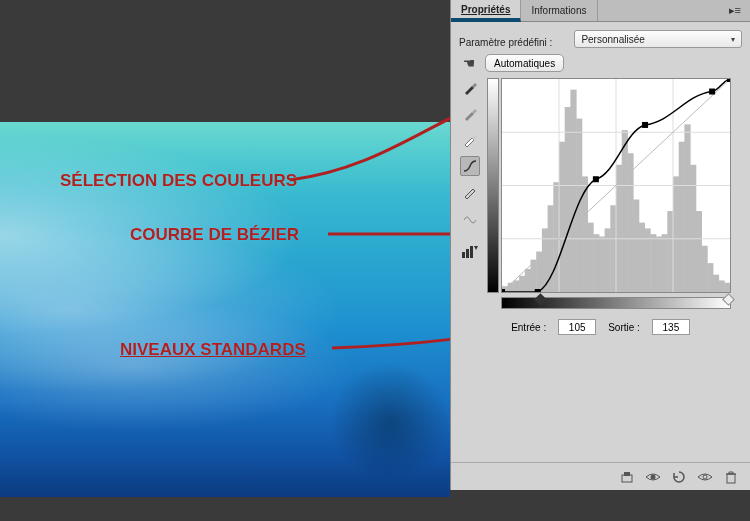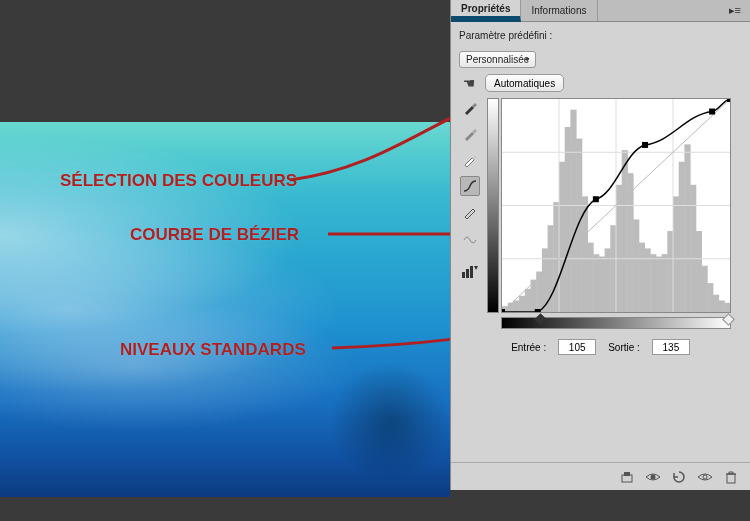--- a/index.html
+++ b/index.html
@@ -73,22 +73,23 @@
     display: flex;
     align-items: center;
     background: #bdbdbd;
     color: #222;
     border-right: 1px solid #999;
     cursor: default;
   }
   .panel-tab.active {
     background: #d3d3d3;
     font-weight: bold;
-    border-bottom: 6px solid #0c4a6e;
+    border-bottom: 4px solid #0c4a6e;
     margin-bottom: -1px;
+    text-decoration: underline;
   }
   .tab-menu {
     margin-left: auto;
     width: 30px;
     display: flex;
     align-items: center;
     justify-content: center;
     font-size: 11px;
     color: #333;
   }
@@ -116,25 +117,24 @@
   }
   .panel-body {
     padding: 8px 8px 4px 8px;
     display: flex;
     flex-direction: column;
     gap: 6px;
     background: #d3d3d3;
   }
   .preset-row {
     display: flex;
-    align-items: flex-start;
-    gap: 10px;
+    align-items: flex-end;
+    gap: 22px;
     font-size: 10px;
     color: #222;
-    flex-direction: column;
   }
   .select {
     flex: 1;
     height: 18px;
     border: 1px solid #999;
     border-radius: 3px;
     background: linear-gradient(#fdfdfd, #e8e8e8);
     display: flex;
     align-items: center;
     padding: 2px 6px;
@@ -272,21 +272,21 @@
 <body>
 
 <div class="canvas-area">
   <div class="canvas-image">
     <div class="wave"></div>
   </div>
 </div>
 
 <div class="annotation" style="left:60px; top:171px;">SÉLECTION DES COULEURS</div>
 <div class="annotation" style="left:130px; top:225px;">COURBE DE BÉZIER</div>
-<div class="annotation" style="left:120px; top:340px;">NIVEAUX STANDARDS</div>
+<div class="annotation" style="left:120px; top:340px;text-decoration:underline;">NIVEAUX STANDARDS</div>
 
 <svg width="750" height="521" style="position:absolute;left:0;top:0;pointer-events:none">
   <defs>
     <marker id="ah" markerWidth="10" markerHeight="10" refX="8" refY="3" orient="auto">
       <path d="M0,0 L9,3 L0,6 Z" fill="#b02020"></path>
     </marker>
   </defs>
   <path d="M290,180 C370,170 420,130 478,105" stroke="#b02020" stroke-width="3" fill="none" marker-end="url(#ah)"></path>
   <path d="M328,234 C400,234 480,234 560,234" stroke="#b02020" stroke-width="3" fill="none" marker-end="url(#ah)"></path>
   <path d="M332,348 C420,345 500,335 530,325" stroke="#b02020" stroke-width="3" fill="none" marker-end="url(#ah)"></path>

